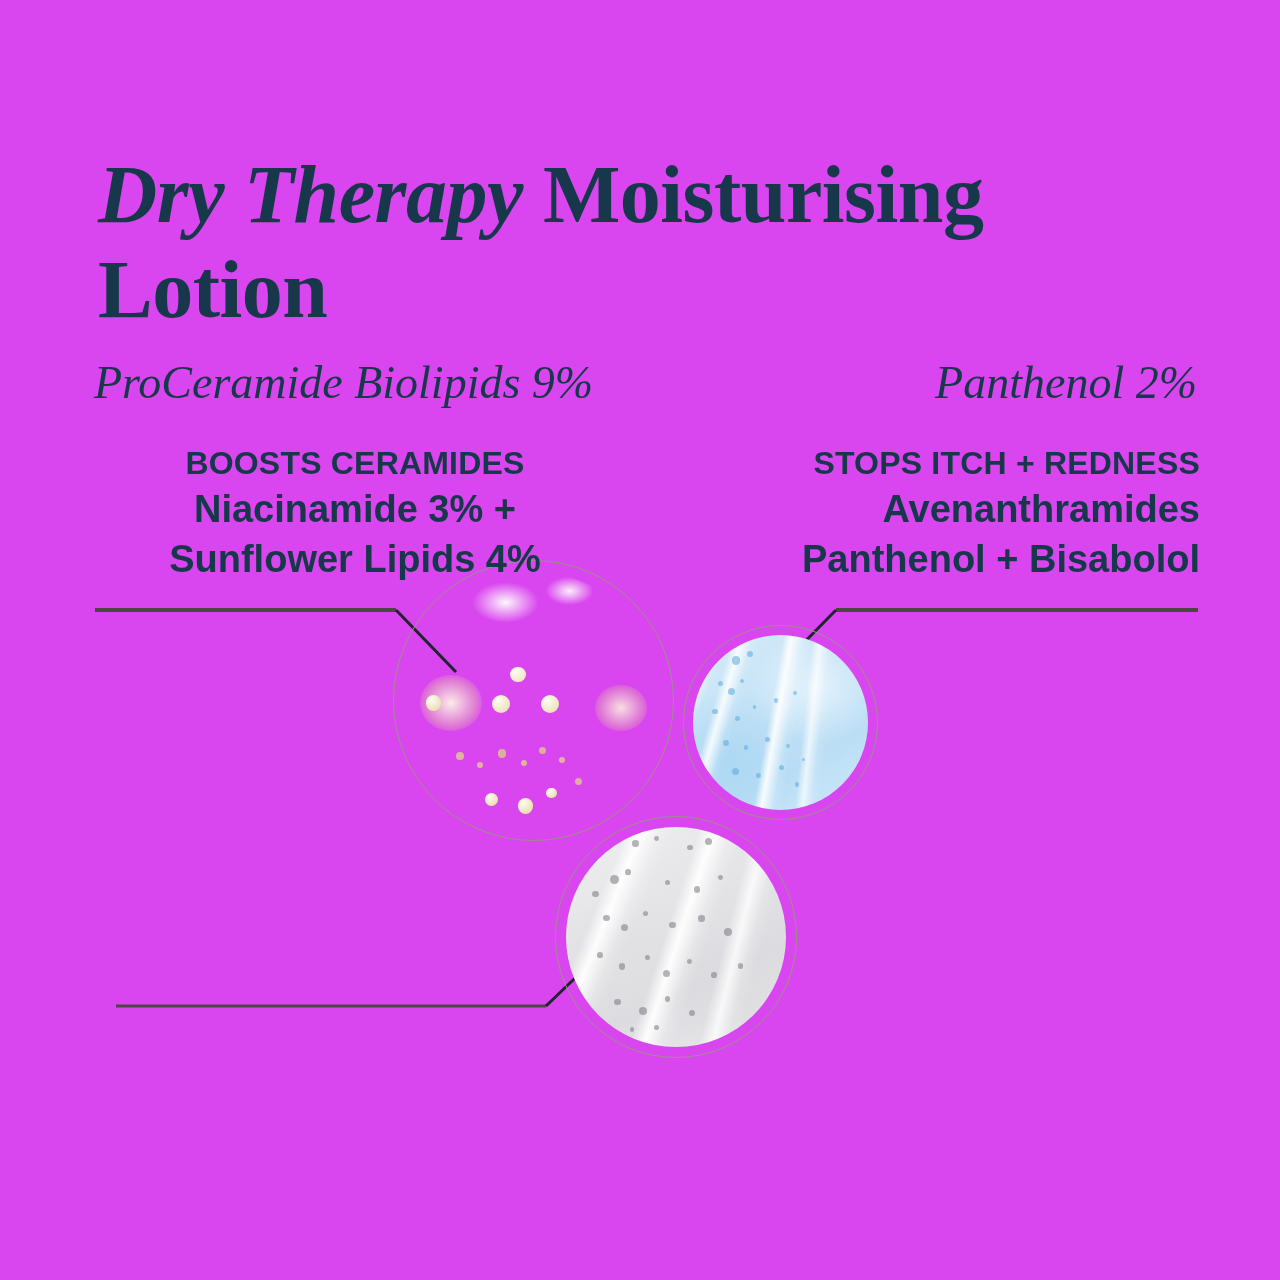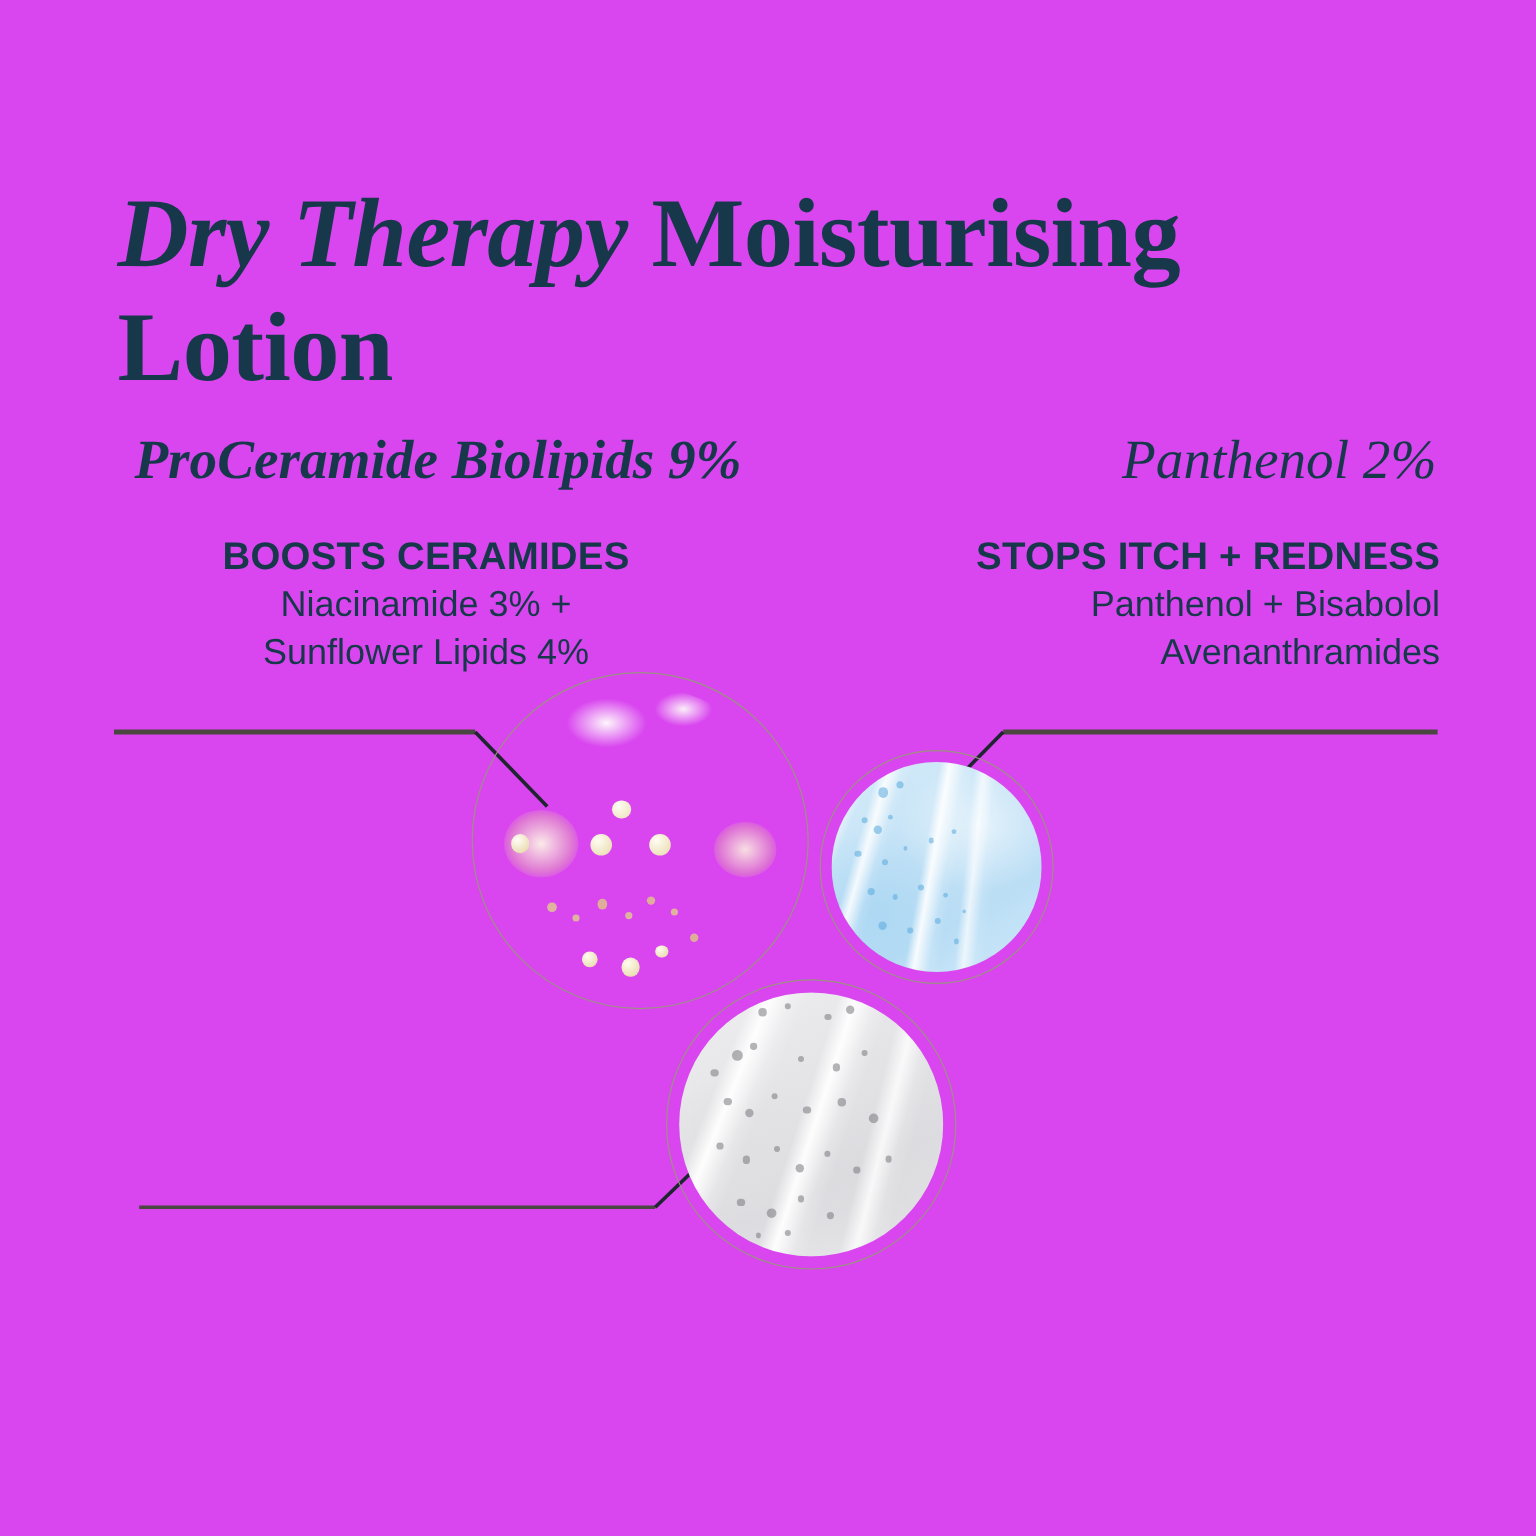--- a/index.html
+++ b/index.html
@@ -47,28 +47,28 @@
     color: #17384A;
   }
   .benefit .blabel {
     font-weight: 700;
     font-size: 32px;
     line-height: 1.28;
     letter-spacing: 0.2px;
     display: block;
   }
   .benefit .bdetail {
-    font-weight: 400;
-    font-size: 30px;
+    font-weight: 700;
+    font-size: 38px;
     line-height: 1.33;
     display: block;
   }
 
   
-  #head-proceramide { left: 112px;  top: 358px; font-weight: bold; }
+  #head-proceramide { left: 94px;  top: 358px; }
   #blk-proceramide  { left: 95px;  top: 443px; width: 520px; text-align: center; }
 
   #head-panthenol   { right: 83px; top: 358px; text-align: center; }
   #blk-panthenol    { right: 80px; top: 443px; width: 560px; text-align: right; }
 
   #head-niacinamide { left: 120px; top: 1037px; }
   #blk-niacinamide  { left: 117px; top: 1112px; width: 1000px; text-align: left; }
 
   
   #lines {
@@ -258,18 +258,18 @@
   <div class="script-head" id="head-proceramide">ProCeramide Biolipids 9%</div>
   <div class="benefit" id="blk-proceramide">
     <span class="blabel">BOOSTS CERAMIDES</span>
     <span class="bdetail">Niacinamide 3% +</span>
     <span class="bdetail">Sunflower Lipids 4%</span>
   </div>
 
   <div class="script-head" id="head-panthenol">Panthenol 2%</div>
   <div class="benefit" id="blk-panthenol">
     <span class="blabel">STOPS ITCH + REDNESS</span>
+    <span class="bdetail">Avenanthramides</span>
     <span class="bdetail">Panthenol + Bisabolol</span>
-    <span class="bdetail">Avenanthramides</span>
   </div>
 
 
 </div>
 
 </body></html>

